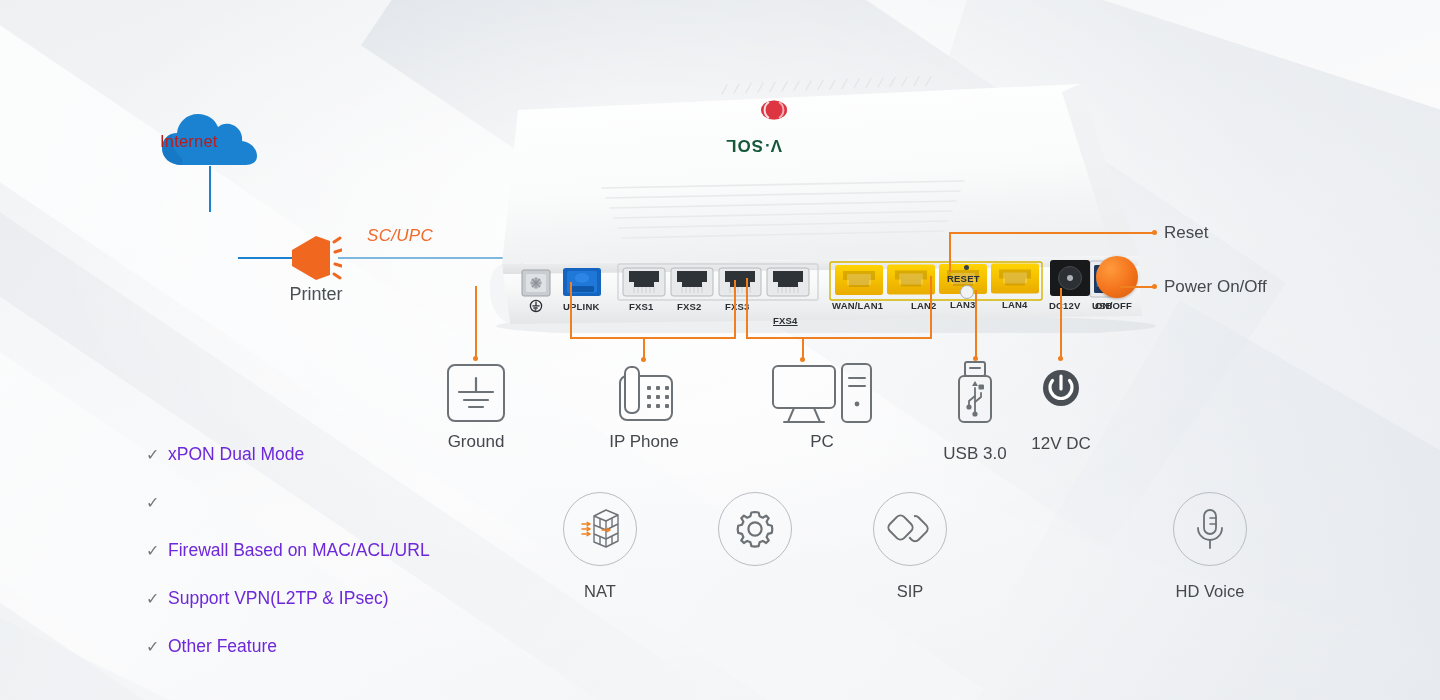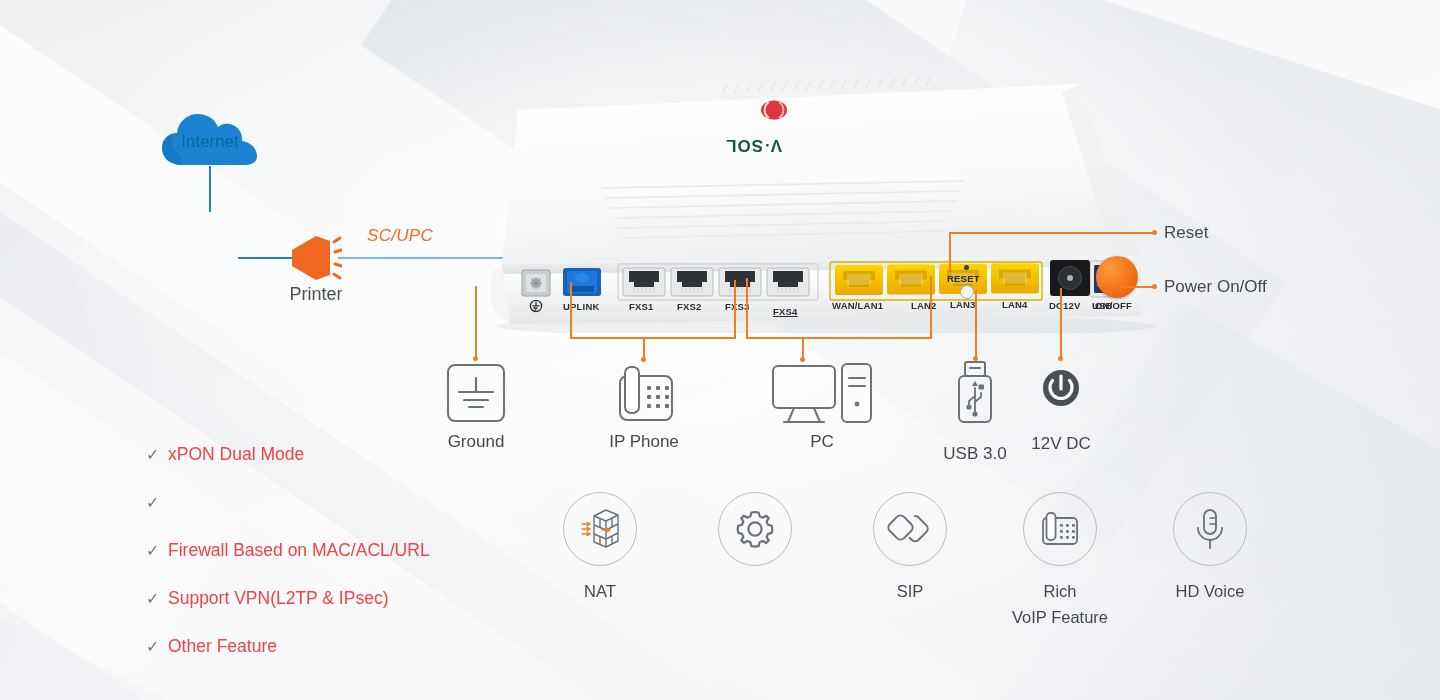--- a/index.html
+++ b/index.html
@@ -58,21 +58,21 @@
     background: radial-gradient(ellipse 900px 520px at 46% 34%, rgba(255,255,255,.92) 0%, rgba(255,255,255,0) 68%);
   }
 
   
   .abs { position: absolute; }
 
   
   #cloud-group { left: 160px; top: 108px; width: 100px; height: 62px; }
   #cloud-group .cloud-label {
     position: absolute; left: 0; top: 24px; width: 100px;
-    text-align: center; color: #0369a1; font-size: 16.5px; letter-spacing: .2px;
+    text-align: left; color: #b91c1c; font-size: 16.5px; letter-spacing: .2px;
   }
 
   
   #olt-group { left: 186px; top: 210px; width: 54px; height: 90px; }
   .olt-icon { position: absolute; left: 0; top: 0; width: 54px; height: 68px; }
   .olt-caption, .splitter-caption {
     position: absolute; left: -20px; width: 94px; top: 70px;
     text-align: center; font-size: 18px; color: #4a4f55;
   }
 
@@ -109,21 +109,21 @@
   .lead-dot { position: absolute; width: 5px; height: 5px; border-radius: 50%; background: #f0801f; }
 
   
   .dev-item { position: absolute; text-align: center; }
   .dev-item .dev-caption { font-size: 17px; color: #44484d; margin-top: 4px; white-space: nowrap; }
 
   
   #feature-list { left: 146px; top: 430px; width: 380px; }
   .feature-row { display: flex; align-items: center; height: 48px; }
   .feature-check { width: 22px; flex: 0 0 22px; color: #6f767d; }
-  .feature-text { font-size: 17.5px; color: #ef4444; white-space: nowrap; }
+  .feature-text { font-size: 17.5px; color: #6d28d9; white-space: nowrap; }
 
   
   #feature-icons { position: absolute; left: 520px; top: 492px; width: 790px; height: 170px; }
   .ficon { position: absolute; width: 160px; text-align: center; }
   .ficon-circle {
     width: 74px; height: 74px; border: 1.4px solid #b9bdc2; border-radius: 50%;
     margin: 0 auto; display: flex; align-items: center; justify-content: center;
   }
   .ficon-label {
     margin-top: 12px; font-size: 16.5px; color: #44484d; line-height: 1.6;
@@ -382,21 +382,21 @@
     
     <div class="abs" style="left:630px; top:198px; width:42px; height:42px; border-radius:50%;
                 background:radial-gradient(circle at 34% 30%, #ff9a3c 0%, #f4741c 52%, #d65a0b 100%);
                 box-shadow:0 1px 3px rgba(0,0,0,.28);"></div>
 
     
     <div class="port-label" style="left:97px; top:243px;">UPLINK</div>
     <div class="port-label" style="left:163px; top:243px;">FXS1</div>
     <div class="port-label" style="left:211px; top:243px;">FXS2</div>
     <div class="port-label" style="left:259px; top:243px;">FXS3</div>
-    <div class="port-label" style="left:307px; top:248px;text-decoration:underline;">FXS4</div>
+    <div class="port-label" style="left:307px; top:257px;text-decoration:underline;">FXS4</div>
     <div class="port-label" style="left:366px; top:242px;">WAN/LAN1</div>
     <div class="port-label" style="left:413px; top:242px;margin-left:32px;">LAN2</div>
     <div class="port-label" style="left:484px; top:241px;">LAN3</div>
     <div class="port-label" style="left:536px; top:241px;">LAN4</div>
     <div class="port-label" style="left:481px; top:215px;">RESET</div>
     <div class="port-label" style="left:626px; top:242px;">USB</div>
     <div class="port-label" style="left:583px; top:242px;">DC12V</div>
     <div class="port-label" style="left:629px; top:242px;">ON/OFF</div>
   </div>
 
@@ -574,43 +574,20 @@
             <rect x="4.5" y="7.5" width="20" height="20" rx="5" transform="rotate(45 14.5 17.5)"></rect>
             <path d="M28 6.2 a5 5 0 0 1 4.6 1.3 l7.6 7.6 a5 5 0 0 1 0 7 l-7.6 7.6 a5 5 0 0 1 -7 0 l-2.4-2.4"></path>
           </g>
         </svg>
       </div>
       <div class="ficon-label">
         <div>SIP</div>
       </div>
     </div>
 
-    <div class="ficon" style="left:460px; top:0px;">
-      <div class="ficon-circle">
-        <svg width="46" height="40" viewBox="0 0 46 40">
-          <rect x="6" y="9" width="34" height="26" rx="4" fill="none" stroke="#6d7277" stroke-width="1.8"></rect>
-          <rect x="9.5" y="4" width="9" height="27" rx="4" fill="#ffffff" stroke="#6d7277" stroke-width="1.8"></rect>
-          <g fill="#6d7277">
-            <rect x="23" y="15" width="2.8" height="2.8" rx=".8"></rect>
-              <rect x="29" y="15" width="2.8" height="2.8" rx=".8"></rect>
-              <rect x="35" y="15" width="2.8" height="2.8" rx=".8"></rect>
-            <rect x="23" y="21" width="2.8" height="2.8" rx=".8"></rect>
-              <rect x="29" y="21" width="2.8" height="2.8" rx=".8"></rect>
-              <rect x="35" y="21" width="2.8" height="2.8" rx=".8"></rect>
-            <rect x="23" y="27" width="2.8" height="2.8" rx=".8"></rect>
-              <rect x="29" y="27" width="2.8" height="2.8" rx=".8"></rect>
-              <rect x="35" y="27" width="2.8" height="2.8" rx=".8"></rect>
-          </g>
-        </svg>
-      </div>
-      <div class="ficon-label">
-        <div>Rich</div>
-        <div>VoIP Feature</div>
-      </div>
-    </div>
 
     <div class="ficon" style="left:610px; top:0px;">
       <div class="ficon-circle">
         <svg width="36" height="46" viewBox="0 0 36 46">
           <rect x="12" y="4" width="12" height="24" rx="6" fill="none" stroke="#6d7277" stroke-width="1.8"></rect>
           <path d="M18 12 h6 M18 18 h6" stroke="#6d7277" stroke-width="1.5" stroke-linecap="round"></path>
           <path d="M6 22 a12 12 0 0 0 24 0" fill="none" stroke="#6d7277" stroke-width="1.8" stroke-linecap="round"></path>
           <path d="M18 34 v8" stroke="#6d7277" stroke-width="1.8" stroke-linecap="round"></path>
         </svg>
       </div>

